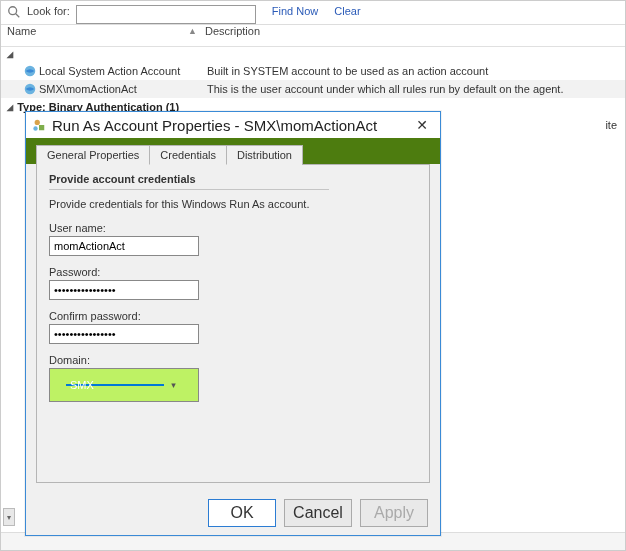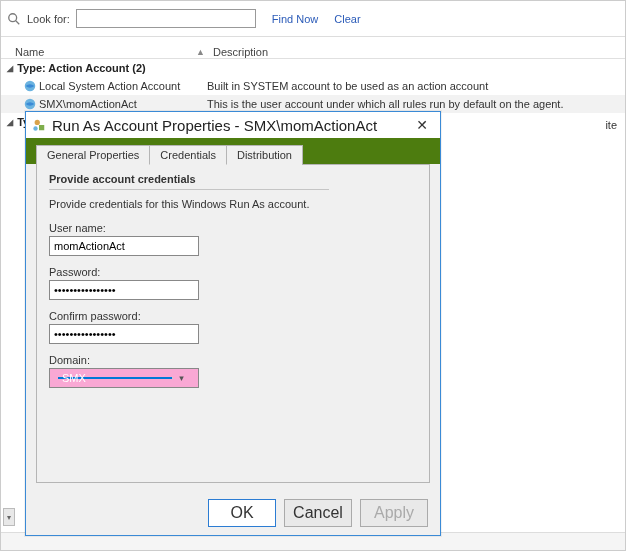--- a/index.html
+++ b/index.html
@@ -10,49 +10,48 @@
       color: #333;
       width: 626px;
       height: 551px;
       position: relative;
       overflow: hidden;
       border: 1px solid #ccc;
     }
     
     .toolbar {
       display: flex;
-      align-items: center;
       padding: 4px 6px;
       border-bottom: 1px solid #ddd;
       gap: 6px;
-      height: 36px;
+      height: 24px;
     }
     .mag-icon { color: #555; display: inline-flex; }
     .look-label { color: #444; }
     .look-input {
       width: 180px;
       height: 19px;
       border: 1px solid #999;
       padding: 1px 3px;
       font-size: 11px;
     }
     .link-btn {
       color: #2b5bb8;
       cursor: pointer;
       margin-left: 10px;
     }
     
     .col-headers {
       display: flex;
       height: 22px;
-      align-items: flex-end;
+      align-items: flex-start;
       border-bottom: 1px solid #e0e0e0;
       font-size: 11px;
       color: #444;
-      padding-left: 14px;
+      padding-left: 6px;
     }
     .col-name { width: 198px; display: flex; align-items: center; gap: 6px;}
     .col-name .sort { margin-left: auto; margin-right: 8px; color: #888; font-size: 9px;}
     .col-desc { flex: 1; }
     
     .list { }
     .group-header {
       display: flex;
       align-items: center;
       padding: 3px 6px;
@@ -173,24 +172,24 @@
       border: 1px solid #888;
       background: #fff;
       padding: 1px 4px;
       font-size: 11px;
       margin-bottom: 10px;
     }
     .combo {
       width: 150px;
       height: 20px;
       border: 1px solid #888;
-      background: #f9a8d4;
-      display: flex;
-      align-items: center;
-      padding: 8px;
+      background: #bef264;
+      display: flex;
+      align-items: center;
+      padding: 16px;
       margin-bottom: 10px;
     }
     .combo .value {
       flex: 1;
       background: #0078d7;
       color: #fff;
       padding: 1px 4px;
       height: 100%;
       display: flex;
       align-items: center;
@@ -252,21 +251,20 @@
     <span class="sort">▲</span>
   </div>
   <div class="col-desc">
     <span>Description</span>
   </div>
 </div>
 
 <div class="list">
   <div class="group-header">
     <span class="tri">◢</span>
-    <span>Type: Action Account (2)</span>
   </div>
   <div class="row">
     <span class="row-icon">
       <svg width="14" height="14" viewBox="0 0 16 16">
           <circle cx="8" cy="8" r="6" fill="#6bb3e0"></circle>
           <path d="M3 8 Q8 4 13 8 Q8 12 3 8" fill="#3a8ad6"></path>
         </svg>
     </span>
     <span class="row-name">Local System Action Account</span>
     <span class="row-desc">Built in SYSTEM account to be used as an action account</span>

